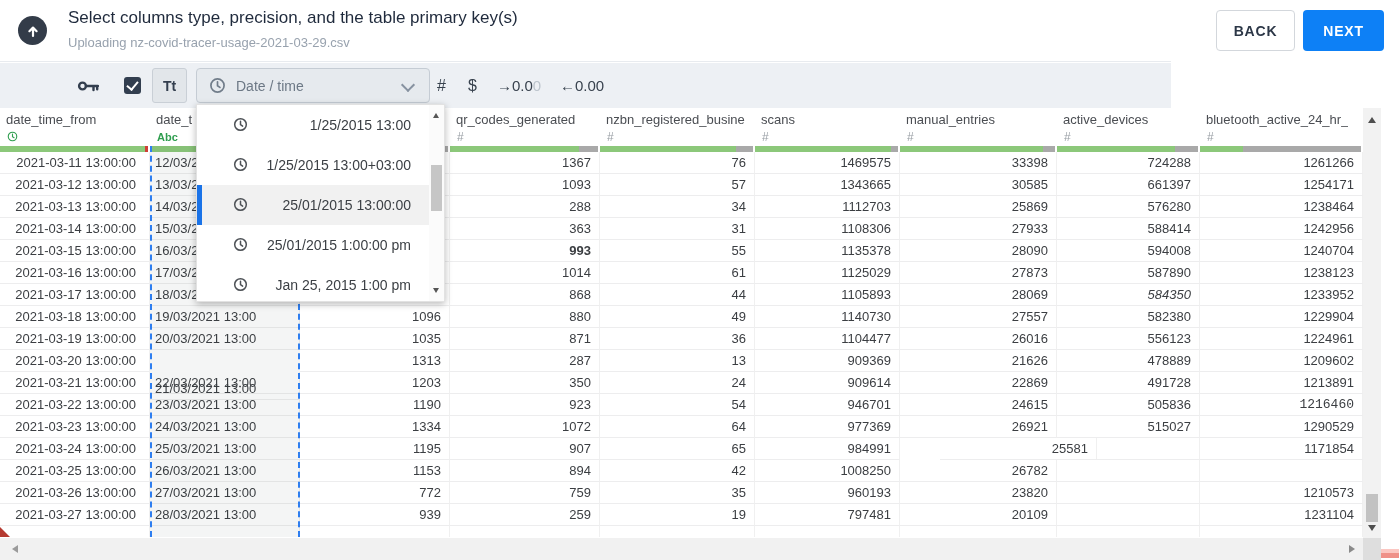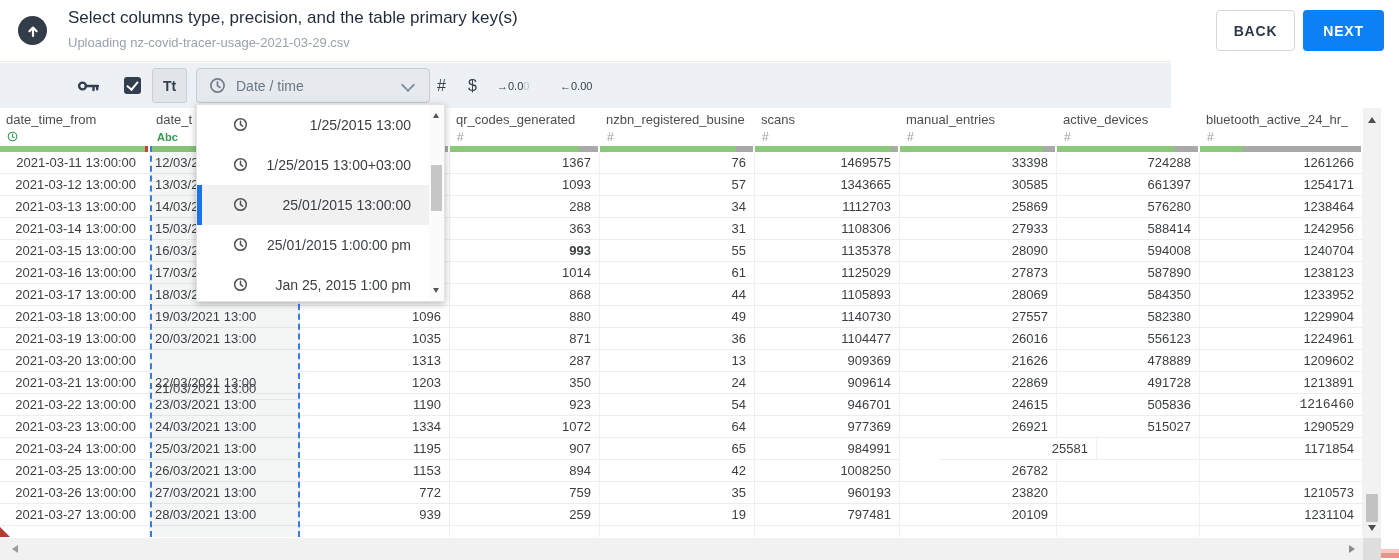--- a/index.html
+++ b/index.html
@@ -28,21 +28,21 @@
        border:solid #fff;border-width:0 2px 2px 0;transform:rotate(40deg);}
   .tt-btn{position:absolute;left:152px;top:5px;width:35px;height:35px;background:#e2e6ea;
        border:1px solid #c9cfd6;border-radius:3px;color:#333e4e;font-weight:bold;font-size:14px;
        font-family:inherit;cursor:pointer;}
   .type-select{position:absolute;left:196px;top:5px;width:234px;height:35px;background:#e6eaee;
        border:1px solid #c5ccd4;border-radius:4px;box-sizing:border-box;display:flex;
        align-items:center;color:#6c7885;font-size:14px;cursor:pointer;}
   .type-select .sel-clock{margin-left:12px;margin-right:10px;line-height:0;}
   .chev{position:absolute;right:16px;top:11px;width:8px;height:8px;
        border-right:2px solid #8792a0;border-bottom:2px solid #8792a0;transform:rotate(45deg);}
-  .tb-glyph{position:absolute;top:0;height:45px;display:flex;align-items:center;font-size:11px;
+  .tb-glyph{position:absolute;top:0;height:45px;display:flex;align-items:center;font-size:15px;
        color:#38424e;cursor:pointer;white-space:nowrap;}
   .g-hash{left:437px;font-size:16px;}
   .g-dollar{left:468px;font-size:16px;}
   .g-inc{left:497px;}
   .g-dec{left:560px;}
   .faded{color:#bcc4cc;}
 
   
   #grid{position:absolute;left:0;top:108px;width:1363px;height:429px;background:#fff;
         overflow:hidden;z-index:1;}
@@ -274,21 +274,21 @@
       <div class="cell num" style="left: 900px; width: 157px; top: 154px;">27873</div>
       <div class="cell num" style="left: 1057px; width: 143px; top: 154px;">587890</div>
       <div class="cell num" style="left: 1200px; width: 163px; top: 154px;">1238123</div>
       <div class="cell num c0" style="left: 0px; width: 150px; top: 176px;">2021-03-17 13:00:00</div>
       <div class="cell left" style="left: 150px; width: 150px; top: 176px;">18/03/2021 13:00</div>
       <div class="cell num" style="left: 300px; width: 150px; top: 176px;"></div>
       <div class="cell num" style="left: 450px; width: 150px; top: 176px;">868</div>
       <div class="cell num" style="left: 600px; width: 155px; top: 176px;">44</div>
       <div class="cell num" style="left: 755px; width: 145px; top: 176px;">1105893</div>
       <div class="cell num" style="left: 900px; width: 157px; top: 176px;">28069</div>
-      <div class="cell num" style="left: 1057px; width: 143px; top: 176px;">584350</div>
+      <div class="cell num" style="left: 1057px; width: 143px; top: 176px; font-style: italic;">584350</div>
       <div class="cell num" style="left: 1200px; width: 163px; top: 176px;">1233952</div>
       <div class="cell num c0" style="left: 0px; width: 150px; top: 198px;">2021-03-18 13:00:00</div>
       <div class="cell left" style="left: 150px; width: 150px; top: 198px;">19/03/2021 13:00</div>
       <div class="cell num" style="left: 300px; width: 150px; top: 198px;">1096</div>
       <div class="cell num" style="left: 450px; width: 150px; top: 198px;">880</div>
       <div class="cell num" style="left: 600px; width: 155px; top: 198px;">49</div>
       <div class="cell num" style="left: 755px; width: 145px; top: 198px;">1140730</div>
       <div class="cell num" style="left: 900px; width: 157px; top: 198px;">27557</div>
       <div class="cell num" style="left: 1057px; width: 143px; top: 198px;">582380</div>
       <div class="cell num" style="left: 1200px; width: 163px; top: 198px;">1229904</div>

